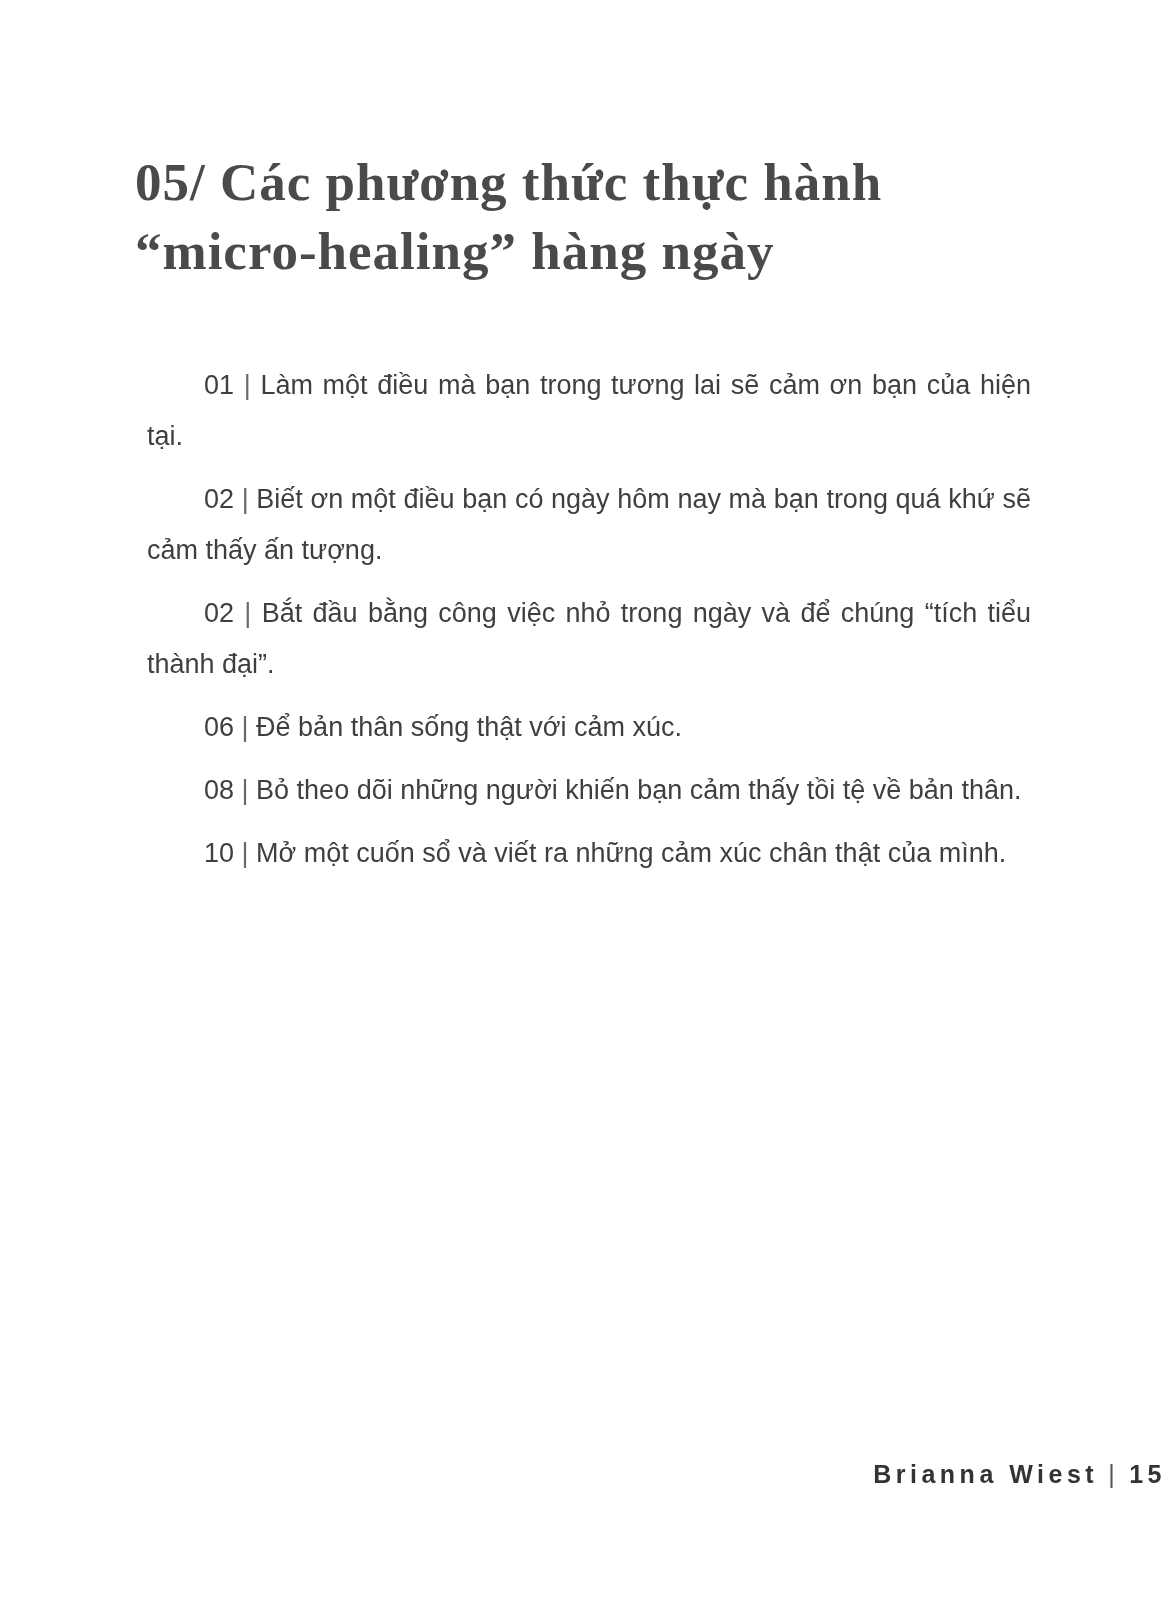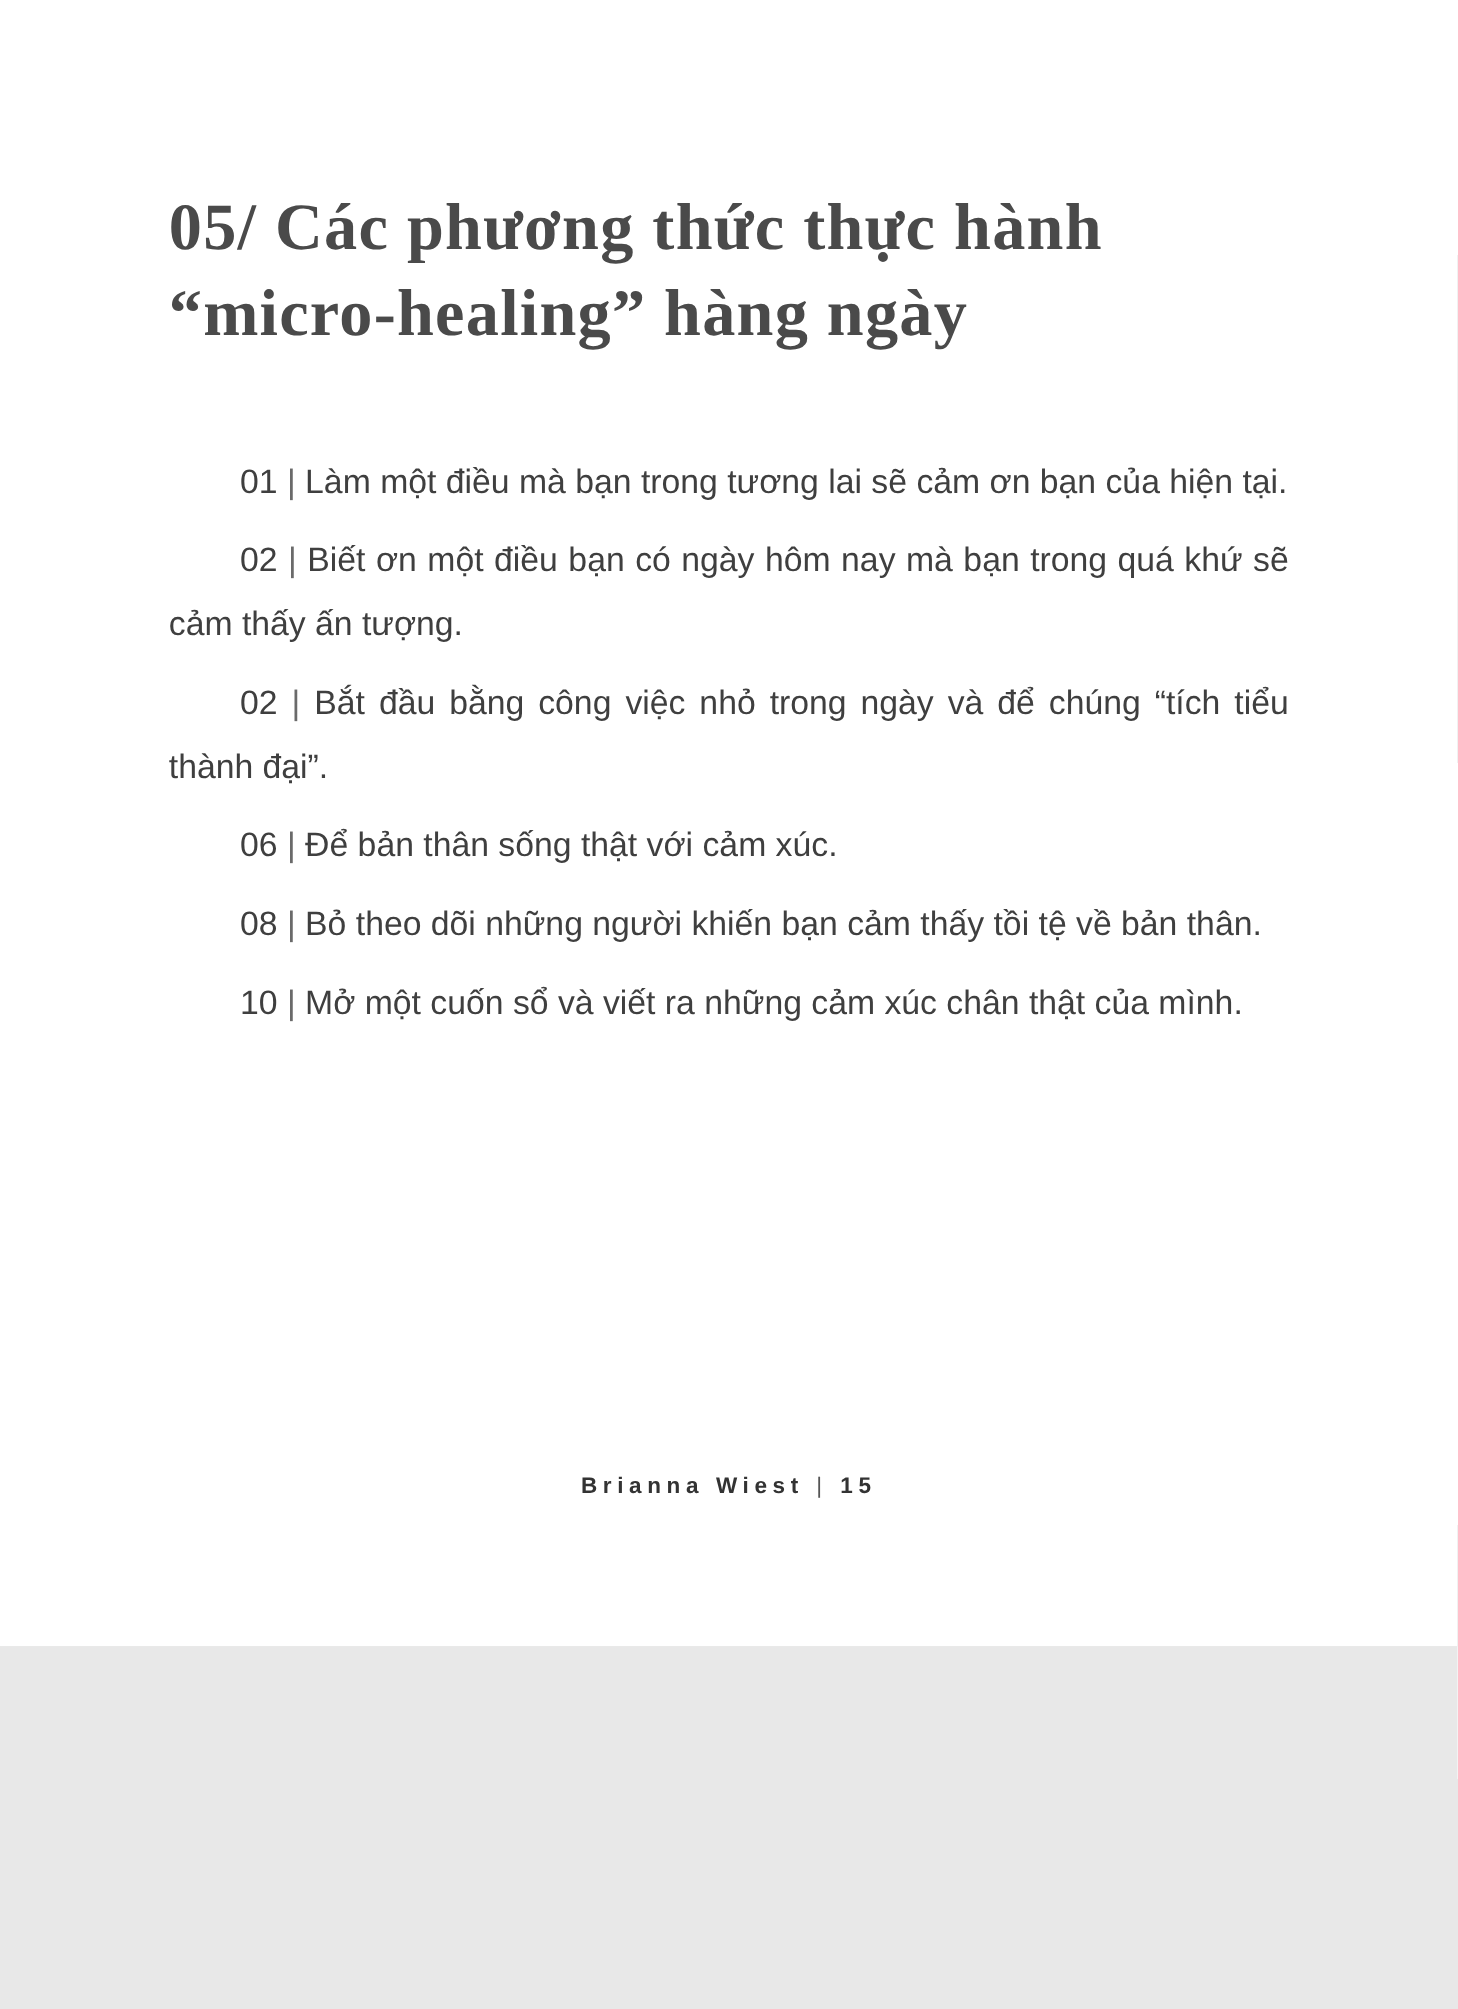--- a/index.html
+++ b/index.html
@@ -3,21 +3,21 @@
 <meta charset="utf-8">
 <style>
   html, body {
     margin: 0;
     padding: 0;
     background: #e8e8e8;
   }
   .book-page {
     position: relative;
     width: 1166px;
-    height: 1317px;
+    height: 1607px;
     margin: 0 auto;
     background: #ffffff;
     overflow: hidden;
     box-sizing: border-box;
   }
   .chapter-title {
     margin: 148px 130px 0 135px;
     max-width: 910px;
     font-family: "Liberation Serif", "DejaVu Serif", serif;
     font-weight: 700;
@@ -27,35 +27,35 @@
     color: #4a4a4a;
   }
   .list-body {
     margin: 74px 135px 0 135px;
     font-family: "Liberation Sans", "DejaVu Sans", sans-serif;
     font-size: 27px;
     line-height: 51px;
     color: #3f3f3f;
   }
   .list-body p.item {
-    margin: 0 0 12px 0;
+    margin: 0 0 12px 12px;
     text-align: justify;
     text-indent: 57px;
   }
   .item-separator {
     color: #6a6a6a;
   }
   .page-footer {
     position: absolute;
     left: 0;
     right: 0;
     bottom: 118px;
-    text-align: center;
+    text-align: right;
     font-family: "Liberation Sans", "DejaVu Sans", sans-serif;
-    font-size: 18px;
+    font-size: 25px;
     font-weight: 700;
     letter-spacing: 4.5px;
     color: #333333;
     margin-top: 12px;
   }
   .page-footer .footer-separator {
     font-weight: 400;
     color: #555555;
     margin: 0 10px;
   }

